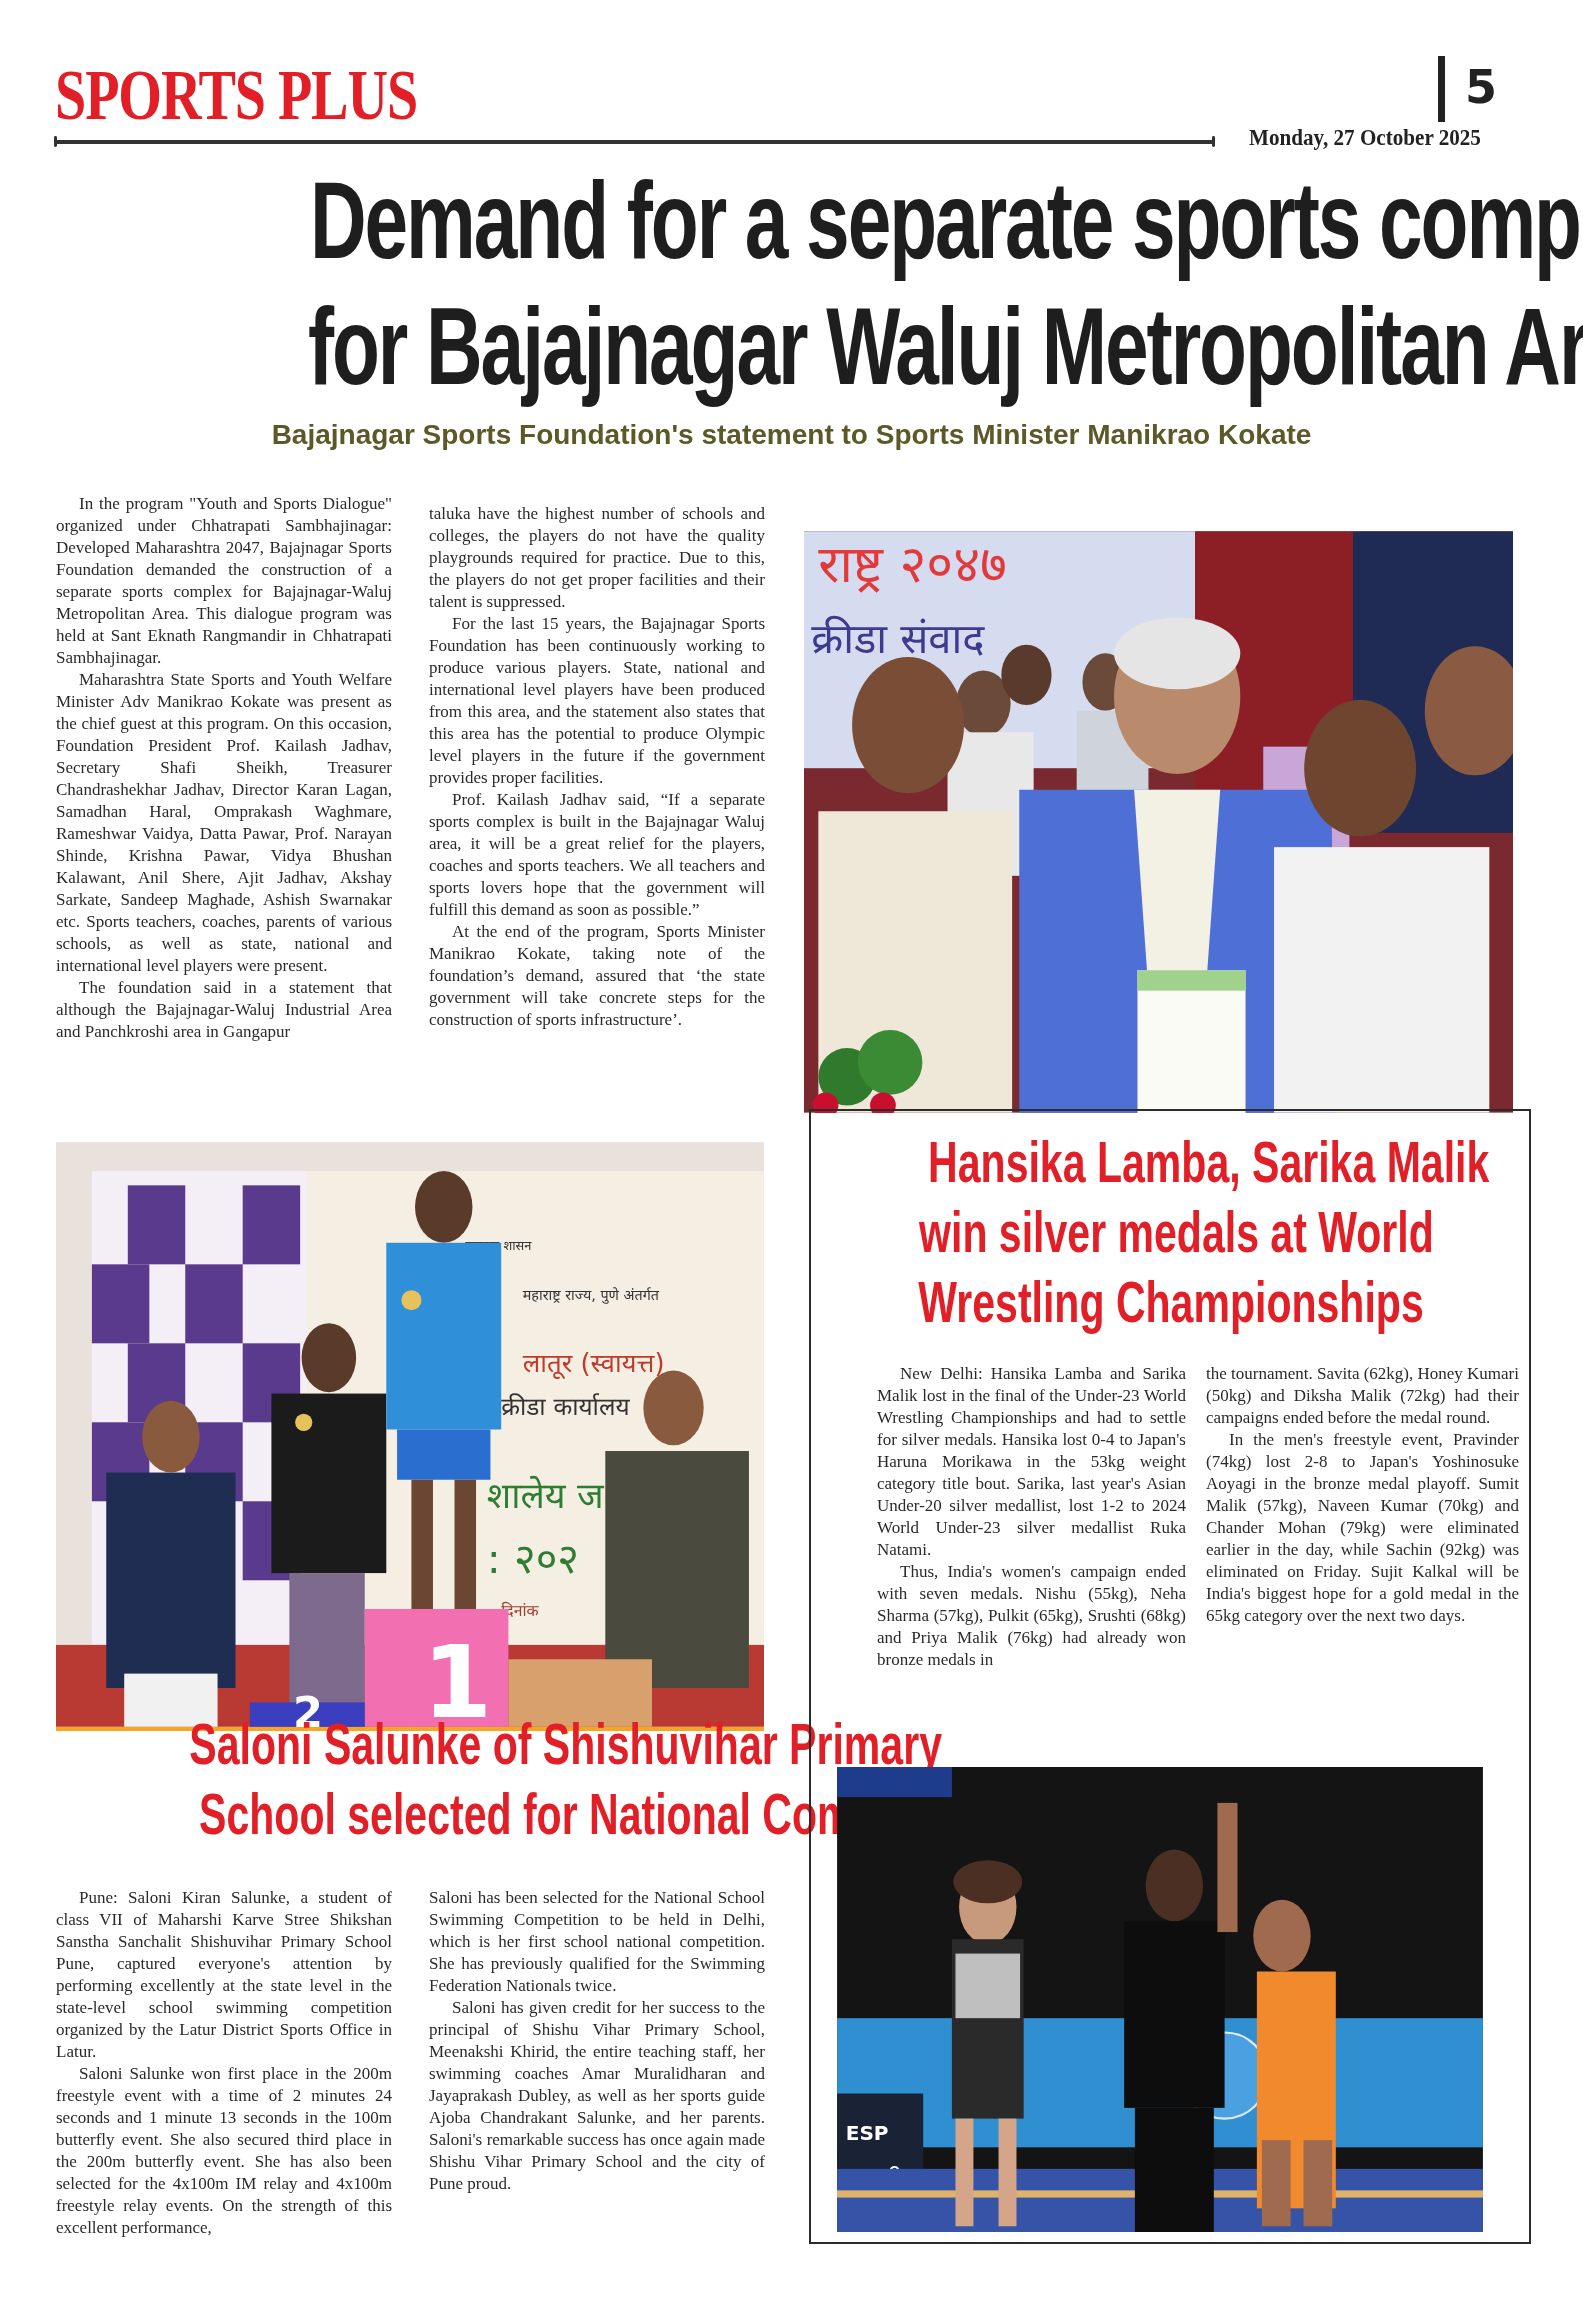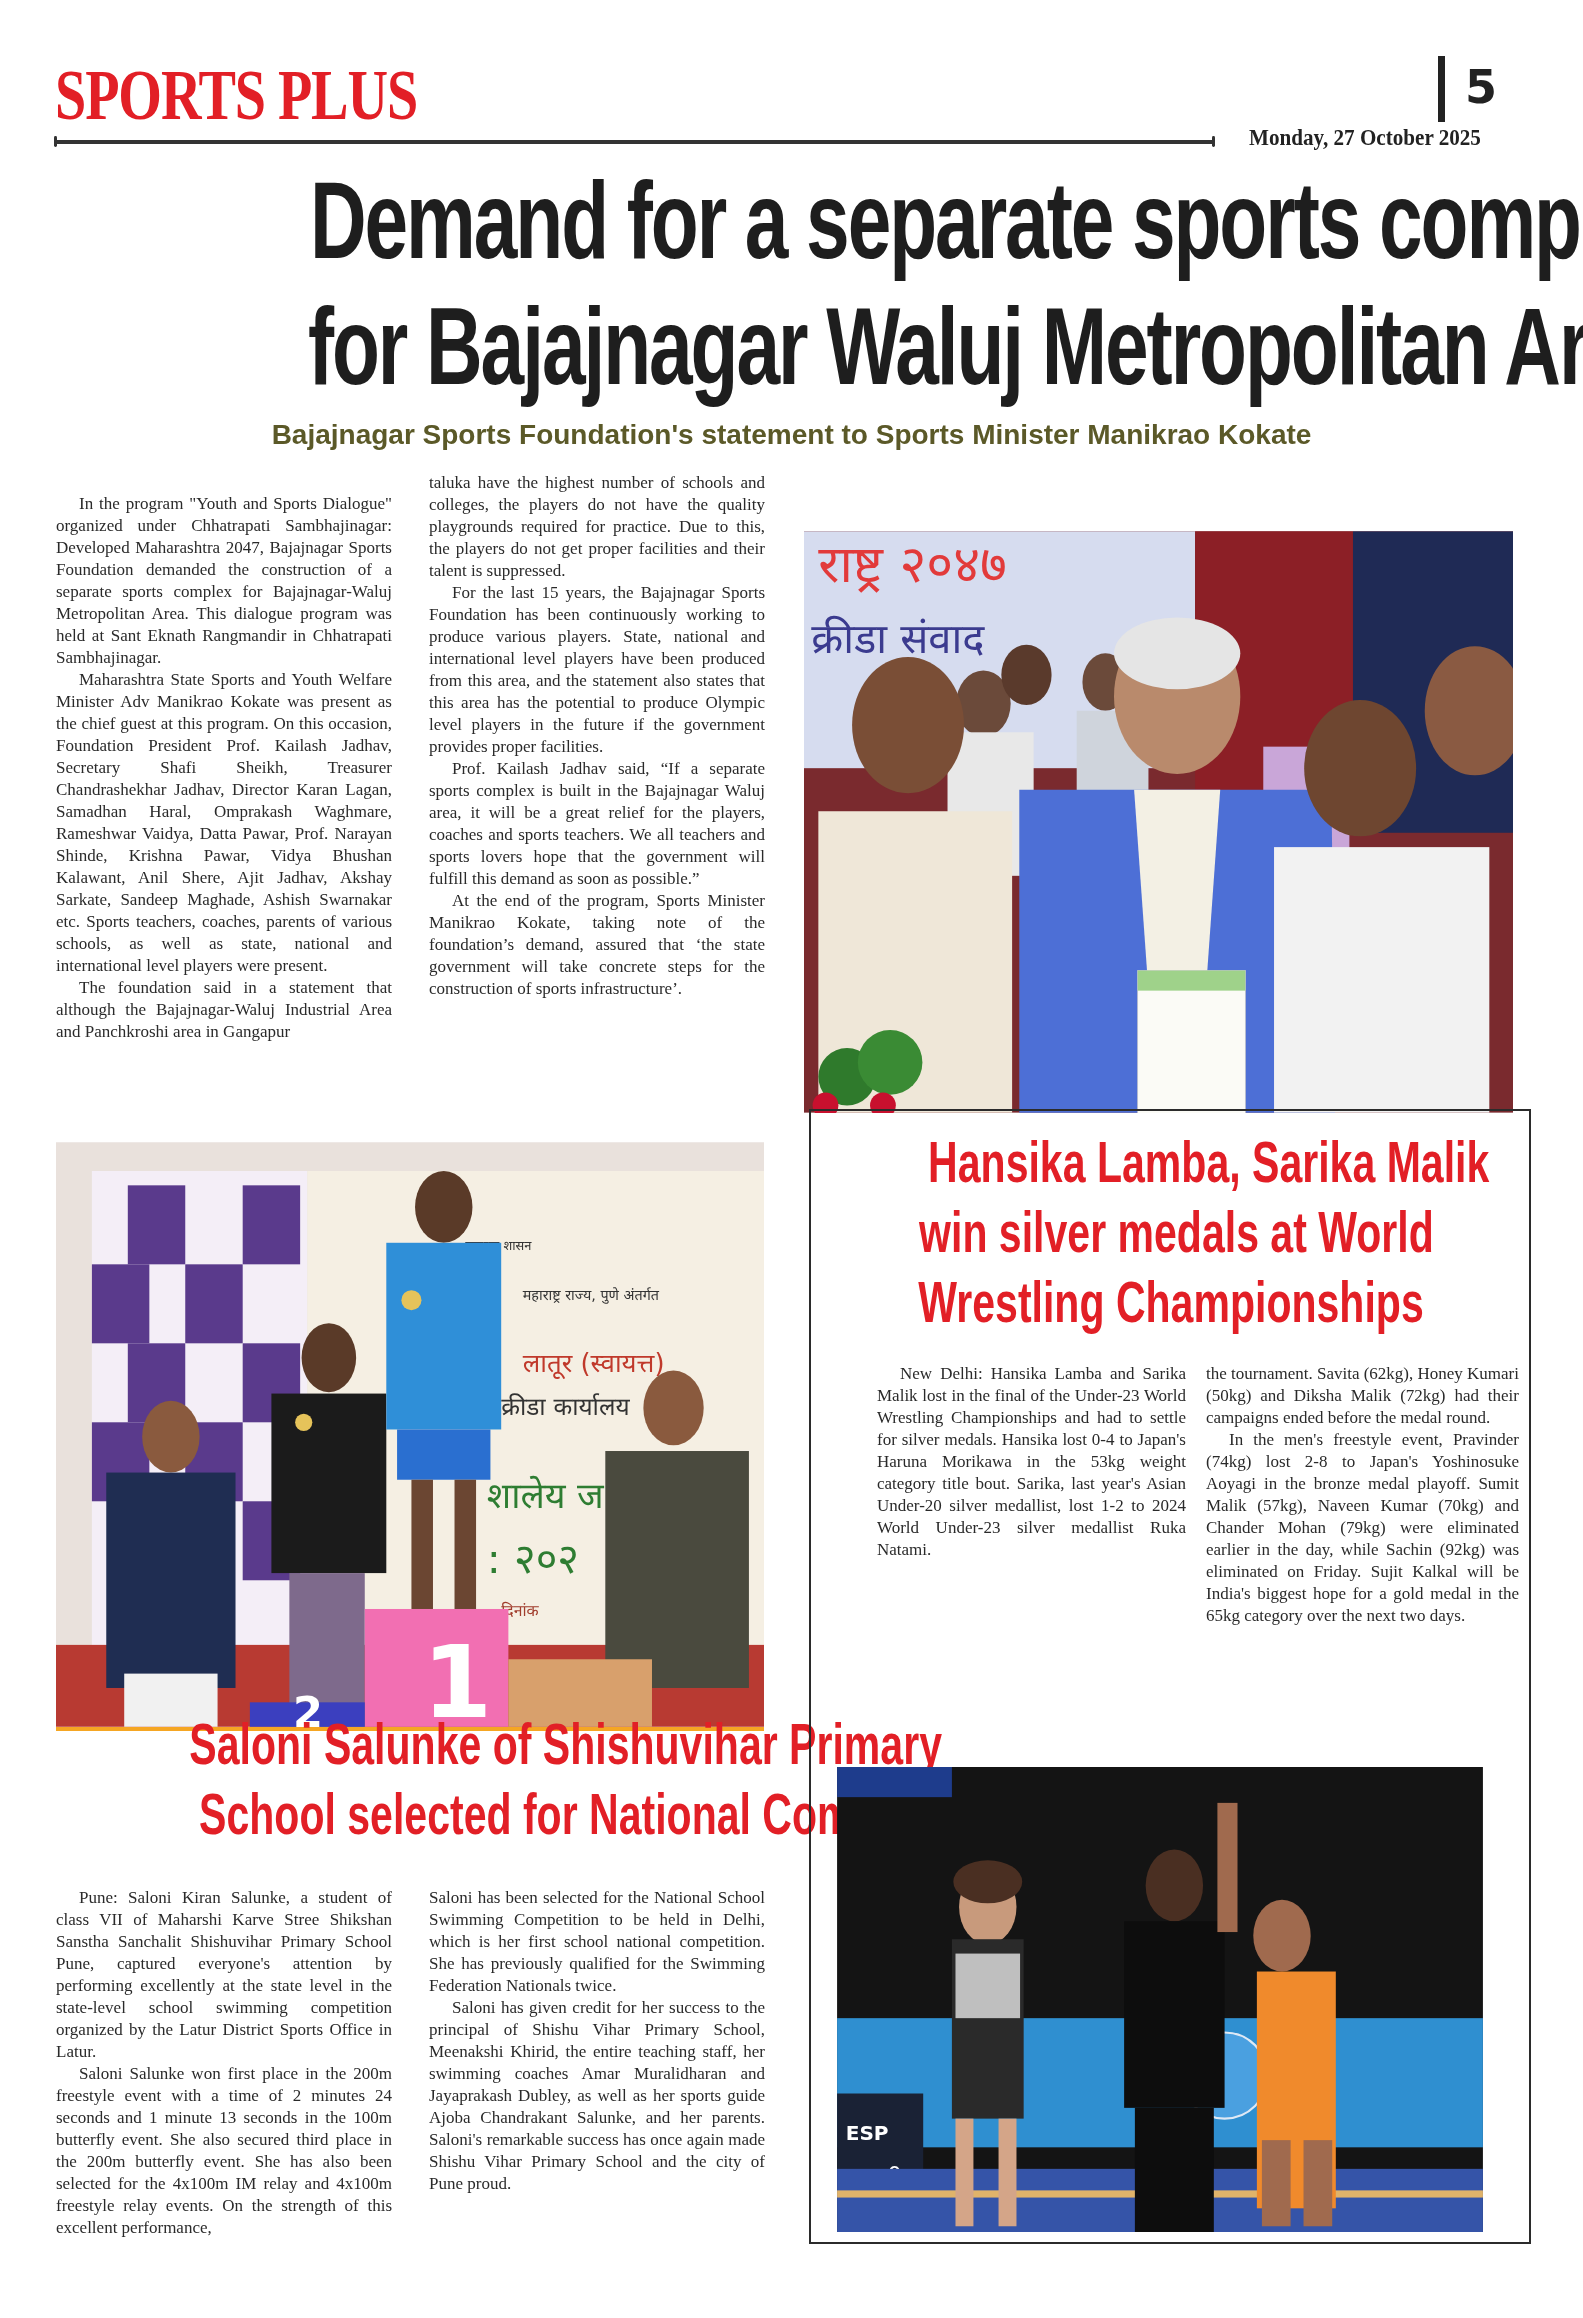--- a/index.html
+++ b/index.html
@@ -77,21 +77,21 @@
   <span>Demand for a separate sports complex</span><br>
   <span>for Bajajnagar Waluj Metropolitan Area</span>
 </h1>
 <h2 class="abs main-subheadline">Bajajnagar Sports Foundation's statement to Sports Minister Manikrao Kokate</h2>
 
 <div class="abs col" style="left:56px; top:493px; width:336px;">
   <p>In the program "Youth and Sports Dialogue" organized under Chhatrapati Sambhajinagar: Developed Maharashtra 2047, Bajajnagar Sports Foundation demanded the construction of a separate sports complex for Bajajnagar-Waluj Metropolitan Area. This dialogue program was held at Sant Eknath Rangmandir in Chhatrapati Sambhajinagar.</p>
   <p>Maharashtra State Sports and Youth Welfare Minister Adv Manikrao Kokate was present as the chief guest at this program. On this occasion, Foundation President Prof. Kailash Jadhav, Secretary Shafi Sheikh, Treasurer Chandrashekhar Jadhav, Director Karan Lagan, Samadhan Haral, Omprakash Waghmare, Rameshwar Vaidya, Datta Pawar, Prof. Narayan Shinde, Krishna Pawar, Vidya Bhushan Kalawant, Anil Shere, Ajit Jadhav, Akshay Sarkate, Sandeep Maghade, Ashish Swarnakar etc. Sports teachers, coaches, parents of various schools, as well as state, national and international level players were present.</p>
   <p>The foundation said in a statement that although the Bajajnagar-Waluj Industrial Area and Panchkroshi area in Gangapur</p>
 </div>
-<div class="abs col" style="left:429px; top:472px; width:336px;">
+<div class="abs col" style="left:429px; top:503px; width:336px;">
   <p class="noindent">taluka have the highest number of schools and colleges, the players do not have the quality playgrounds required for practice. Due to this, the players do not get proper facilities and their talent is suppressed.</p>
   <p>For the last 15 years, the Bajajnagar Sports Foundation has been continuously working to produce various players. State, national and international level players have been produced from this area, and the statement also states that this area has the potential to produce Olympic level players in the future if the government provides proper facilities.</p>
   <p>Prof. Kailash Jadhav said, “If a separate sports complex is built in the Bajajnagar Waluj area, it will be a great relief for the players, coaches and sports teachers. We all teachers and sports lovers hope that the government will fulfill this demand as soon as possible.”</p>
   <p>At the end of the program, Sports Minister Manikrao Kokate, taking note of the foundation’s demand, assured that ‘the state government will take concrete steps for the construction of sports infrastructure’.</p>
 </div>
 
 <div class="abs photo" style="left:804px; top:491px; width:709px; height:582px;">
   <svg width="709" height="582" viewBox="0 0 988 810">
     <rect x="0" y="0" width="988" height="810" fill="#7a2a2e"></rect>
     <rect x="0" y="0" width="545" height="330" fill="#d6dcef"></rect>
@@ -201,20 +201,21 @@
 
 <div class="abs wrestling-box"></div>
 <h2 class="abs red-headline" style="left:819px; top:1127px; width:704px; font-size:57px; line-height:70px;">
   <span>Hansika Lamba, Sarika Malik</span><br>
   <span>win silver medals at World</span><br>
   <span>Wrestling Championships</span>
 </h2>
 
 <div class="abs col" style="left:877px; top:1363px; width:309px;">
   <p>New Delhi: Hansika Lamba and Sarika Malik lost in the final of the Under-23 World Wrestling Championships and had to settle for silver medals. Hansika lost 0-4 to Japan's Haruna Morikawa in the 53kg weight category title bout. Sarika, last year's Asian Under-20 silver medallist, lost 1-2 to 2024 World Under-23 silver medallist Ruka Natami.</p>
+  <p>Thus, India's women's campaign ended with seven medals. Nishu (55kg), Neha Sharma (57kg), Pulkit (65kg), Srushti (68kg) and Priya Malik (76kg) had already won bronze medals in</p>
 </div>
 <div class="abs col" style="left:1206px; top:1363px; width:313px;">
   <p class="noindent">the tournament. Savita (62kg), Honey Kumari (50kg) and Diksha Malik (72kg) had their campaigns ended before the medal round.</p>
   <p>In the men's freestyle event, Pravinder (74kg) lost 2-8 to Japan's Yoshinosuke Aoyagi in the bronze medal playoff. Sumit Malik (57kg), Naveen Kumar (70kg) and Chander Mohan (79kg) were eliminated earlier in the day, while Sachin (92kg) was eliminated on Friday. Sujit Kalkal will be India's biggest hope for a gold medal in the 65kg category over the next two days.</p>
 </div>
 
 <div class="abs photo" style="left:837px; top:1727px; width:646px; height:465px;">
   <svg width="646" height="465" viewBox="0 0 900 648">
     <rect x="0" y="0" width="900" height="648" fill="#141414"></rect>
     <rect x="0" y="0" width="160" height="42" fill="#1e3c8c"></rect>

